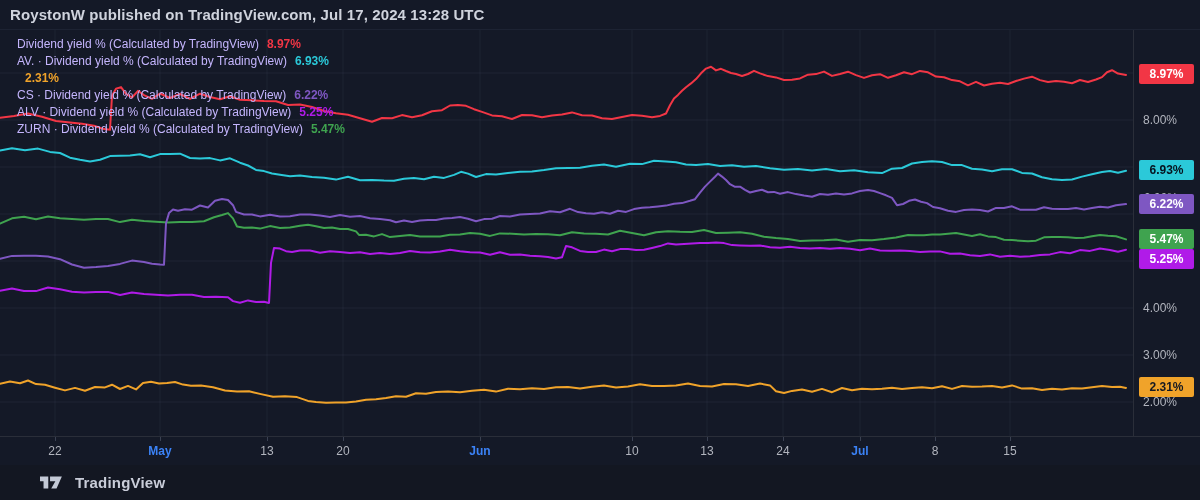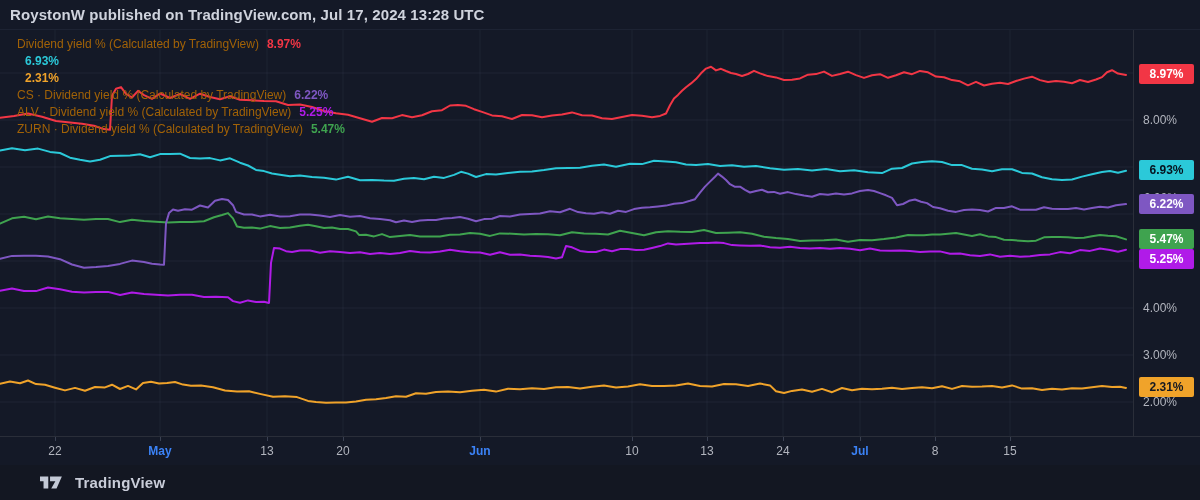--- a/index.html
+++ b/index.html
@@ -5,21 +5,21 @@
   html,body{margin:0;padding:0;background:#0b0e17;}
   .app{position:relative;width:1200px;height:500px;background:#141927;overflow:hidden;
        font-family:"Liberation Sans", sans-serif; -webkit-font-smoothing:antialiased;}
   .titlebar{position:absolute;top:0;left:0;width:1200px;height:30px;display:flex;align-items:center;
             padding-left:10px;box-sizing:border-box;border-bottom:1px solid #1d2333;}
   .titlebar span{font-size:15px;font-weight:700;color:#cfd3dd;letter-spacing:.1px;}
   .chart-region{position:absolute;top:30px;left:0;width:1200px;height:435px;}
   #plot-svg{position:absolute;top:0;left:0;}
   .legend{position:absolute;top:5px;left:17px;z-index:5;}
   .legend-row{height:17px;display:flex;align-items:center;font-size:12px;white-space:nowrap;}
-  .legend-label{color:#a16207;}
+  .legend-label{color:#c4b5fd;}
   .legend-value{margin-left:8px;font-weight:700;}
   .price-axis{position:absolute;top:0;left:1133px;width:67px;height:406px;border-left:1px solid #2a2e39;}
   .yl{position:absolute;left:9px;height:16px;line-height:16px;font-size:12px;color:#b2b5be;z-index:1;}
   .badge{position:absolute;left:5px;width:55px;height:20px;line-height:20px;border-radius:2px;
          text-align:center;font-size:12px;font-weight:700;z-index:2;}
   .time-axis{position:absolute;top:406px;left:0;width:1200px;height:29px;border-top:1px solid #2a2e39;}
   .tl{position:absolute;top:7px;width:60px;text-align:center;font-size:12px;color:#b2b5be;}
   .tl.month{color:#3b82f6;font-weight:600;}
   .tick{position:absolute;top:0;width:1px;height:4px;background:#3a4152;}
   .footer{position:absolute;top:465px;left:0;width:1200px;height:35px;background:#131722;
@@ -62,20 +62,21 @@
         <polyline points="0,228.7 12,225.9 24,225.7 36,225.8 48,226.5 60,229.2 72,234.5 84,237.7 96,237.1 108,236.0 120,233.9 132,230.6 144,232.0 152,233.7 160,234.6 164,234.8 166,193.3 169,183.1 173,179.6 178,180.7 185,179.2 192,179.7 200,175.5 208,177.5 215,170.8 222,169.0 228,170.0 233,175.2 236,181.9 244,184.5 252,184.5 260,186.4 270,184.8 280,186.6 290,186.3 300,184.4 310,184.4 320,185.6 330,186.9 340,185.0 350,186.7 360,186.0 370,188.2 380,189.1 390,190.2 396,192.3 404,190.6 412,192.1 420,190.4 428,190.0 436,189.9 444,188.4 452,188.1 460,187.0 468,188.7 476,191.2 484,189.1 492,188.8 500,186.0 510,186.6 520,184.5 530,184.0 540,183.5 550,181.3 560,182.2 570,178.8 578,182.1 586,183.3 594,183.8 602,182.2 610,183.8 618,180.8 626,181.9 634,179.1 642,177.8 650,177.3 658,176.4 666,175.6 674,173.7 682,173.1 690,170.8 695,169.2 700,162.7 705,156.6 710,151.6 715,146.7 718,143.6 722,146.6 726,150.0 730,154.2 735,156.8 740,156.7 745,159.8 750,162.5 756,161.0 762,159.8 768,162.2 774,161.9 780,163.7 788,162.1 796,164.1 804,165.5 812,166.7 820,164.0 828,164.8 836,163.5 844,164.6 852,163.4 860,161.0 868,160.1 874,161.0 880,163.1 886,165.3 892,167.9 897,175.2 903,174.0 909,170.8 915,169.5 921,171.7 927,173.1 933,177.0 940,178.2 948,180.8 956,181.9 964,180.0 972,179.6 980,179.9 988,181.5 996,177.9 1004,177.9 1012,176.3 1020,179.7 1028,179.8 1036,179.7 1044,177.2 1052,178.8 1060,178.9 1068,179.1 1076,178.0 1084,179.5 1092,178.1 1100,176.7 1108,177.5 1116,175.3 1126,174.1" fill="none" stroke="#7e57c2" stroke-width="2" stroke-linejoin="round" stroke-linecap="round"></polyline>
         <polyline points="0,260.7 12,258.4 24,260.9 36,261.1 48,257.5 60,259.3 72,261.8 84,262.6 96,262.0 108,261.9 120,265.0 132,262.6 144,263.9 156,264.7 168,265.4 180,264.7 192,264.8 204,266.9 216,266.7 228,267.3 233,271.1 240,272.7 248,270.4 256,271.9 264,271.8 269,272.9 271,232.9 274,217.9 280,218.6 286,221.2 292,221.9 300,220.6 310,220.6 320,222.7 330,221.3 340,222.1 350,222.9 360,222.2 370,223.9 380,223.0 390,224.0 400,223.0 410,221.0 420,222.3 430,222.6 440,221.6 450,219.8 460,221.3 470,222.2 480,222.6 490,224.7 500,222.2 510,224.7 520,224.5 530,225.8 540,226.3 548,226.9 556,228.5 562,227.3 566,216.1 572,217.3 580,220.9 588,222.1 596,222.0 604,219.6 612,221.2 620,219.1 628,219.1 636,220.1 644,219.7 652,217.9 660,216.1 668,213.4 676,214.6 684,214.0 692,213.4 700,213.0 708,213.1 716,212.4 724,213.1 732,215.1 740,215.4 750,215.7 760,215.4 770,217.3 780,217.7 790,216.8 800,218.0 810,218.6 820,218.0 830,218.7 840,217.9 850,218.8 860,220.3 870,218.6 880,220.5 890,220.8 900,220.4 910,221.1 920,221.9 930,221.6 940,221.4 950,223.7 960,223.4 970,225.2 980,225.9 990,224.4 1000,226.7 1010,225.8 1020,226.7 1030,226.2 1040,225.0 1050,224.4 1060,222.1 1070,223.2 1080,220.1 1090,220.9 1100,218.5 1110,219.9 1118,221.7 1126,219.7" fill="none" stroke="#b01be8" stroke-width="2" stroke-linejoin="round" stroke-linecap="round"></polyline>
         <polyline points="0,87.7 14,85.9 28,83.5 42,86.7 56,91.0 70,92.5 82,93.8 94,95.7 104,99.1 110,99.8 112,65.7 116,58.7 121,57.1 126,63.9 132,67.5 138,60.8 144,65.1 152,68.8 160,63.5 170,68.0 180,64.0 190,68.8 200,63.7 210,67.0 220,69.3 230,66.2 240,69.7 252,70.3 264,71.1 276,71.2 288,75.0 300,74.5 312,77.0 324,81.0 336,83.3 348,84.8 360,88.2 372,91.8 382,88.0 392,88.2 402,85.1 412,87.3 422,85.2 432,81.2 442,80.2 450,75.5 458,75.1 466,75.8 474,79.2 482,81.9 492,85.4 502,86.3 512,89.0 522,85.0 532,85.2 542,87.2 552,85.5 562,84.4 572,82.4 582,85.3 592,85.5 602,88.2 612,89.1 622,87.0 632,85.0 642,85.7 652,87.2 660,85.9 666,83.5 670,75.3 674,68.4 678,64.9 682,60.8 686,57.3 691,53.4 696,49.1 701,43.3 706,38.6 711,36.7 716,40.4 721,38.8 726,41.0 731,43.0 736,44.0 742,46.0 748,44.0 754,40.8 760,43.4 768,46.1 776,47.4 784,50.0 792,49.8 800,48.4 808,44.7 816,44.1 824,41.6 832,45.9 840,44.0 848,41.7 856,45.1 864,47.9 872,45.3 880,44.2 888,47.8 896,45.2 904,42.3 912,44.2 920,40.9 928,42.3 936,46.6 944,47.2 952,50.1 960,51.3 968,55.3 976,51.8 984,55.5 992,53.7 1000,52.8 1008,54.0 1016,51.0 1024,48.6 1032,46.7 1040,50.1 1048,52.0 1056,50.9 1064,51.8 1072,53.2 1080,50.0 1088,52.0 1096,49.5 1102,47.1 1107,42.2 1112,40.2 1118,43.6 1126,44.9" fill="none" stroke="#f23645" stroke-width="2" stroke-linejoin="round" stroke-linecap="round"></polyline>
       </svg>
     <div class="legend" id="legend">
         <div class="legend-row">
           <span class="legend-label">Dividend yield % (Calculated by TradingView)</span>
           <span class="legend-value" style="color: rgb(242, 54, 69);">8.97%</span>
         </div>
         <div class="legend-row">
+          <span class="legend-label">AV. · Dividend yield % (Calculated by TradingView)</span>
           <span class="legend-value" style="color: rgb(43, 201, 217);">6.93%</span>
         </div>
         <div class="legend-row">
           <span class="legend-value" style="color: rgb(240, 163, 42);">2.31%</span>
         </div>
         <div class="legend-row">
           <span class="legend-label">CS · Dividend yield % (Calculated by TradingView)</span>
           <span class="legend-value" style="color: rgb(126, 87, 194);">6.22%</span>
         </div>
         <div class="legend-row">

